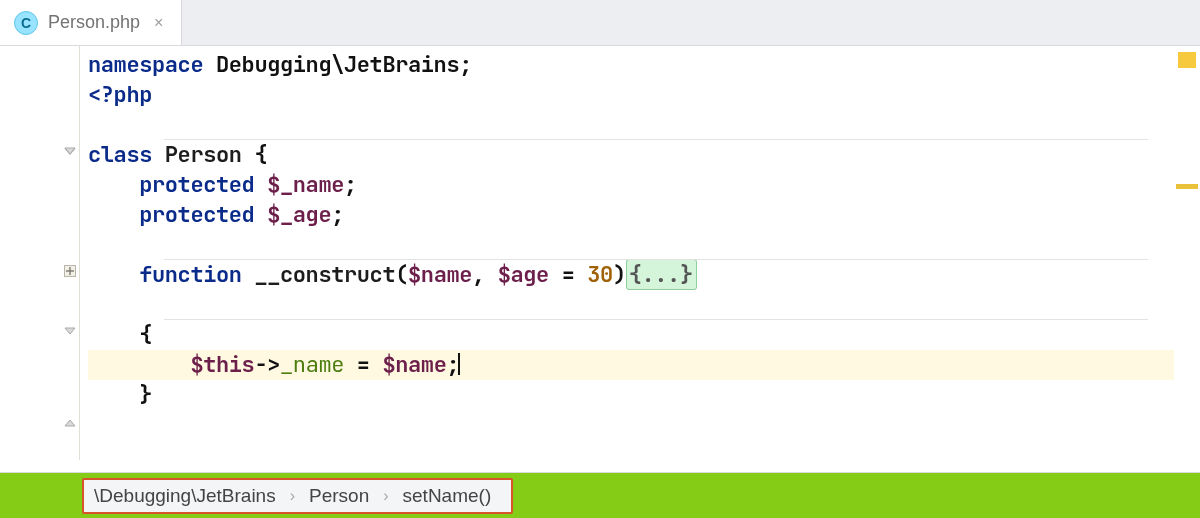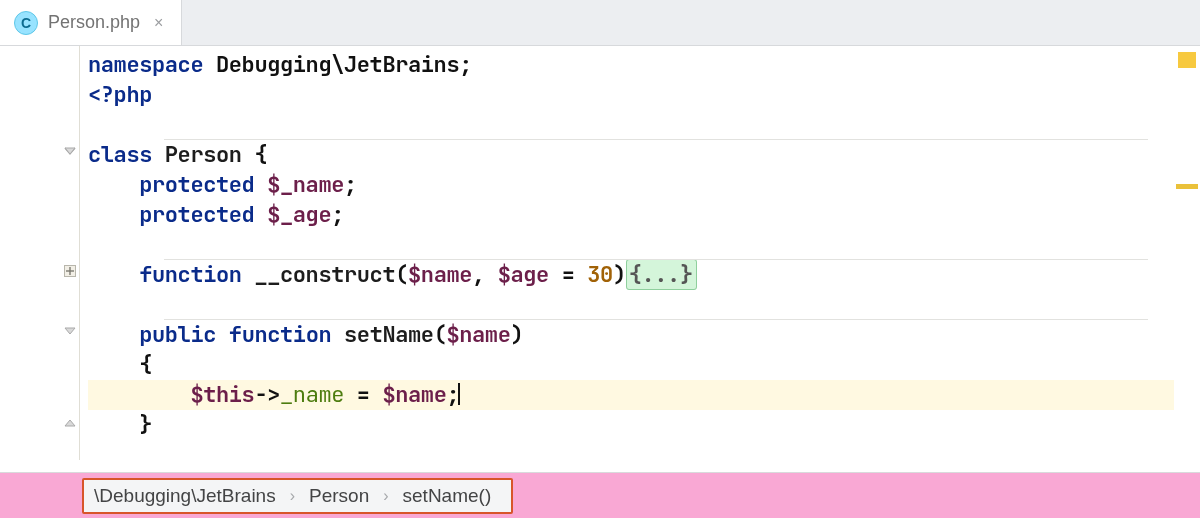--- a/index.html
+++ b/index.html
@@ -141,21 +141,21 @@
     display:inline-block;
     width:2px; height:22px;
     background:#111;
     vertical-align:-3px;
     margin-left:-1px;
   }
 
   
   .breadcrumbs-wrap {
     height: 46px;
-    background: #f9a8d4;
+    background: #84cc16;
     border-top: 1px solid #d9dadc;
     display:flex; align-items:center;
     padding: 0 0 0 82px;
     margin-top: 12px;
   }
   .breadcrumbs {
     display:flex; align-items:center;
     border: 2px solid #d8552a;
     border-radius: 2px;
     padding: 5px 20px 5px 10px;
@@ -219,21 +219,20 @@
 
       <div class="code-line"><span class="kw">namespace</span><span class="punct"> Debugging\JetBrains</span><span class="punct">;</span></div>
       <div class="code-line"><span class="kw">&lt;?php</span></div>
       <div class="code-line"></div>
       <div class="code-line"><span class="kw">class</span><span class="cls"> Person </span><span class="punct">{</span></div>
       <div class="code-line">    <span class="kw">protected</span><span class="var"> $_name</span><span class="punct">;</span></div>
       <div class="code-line">    <span class="kw">protected</span><span class="var"> $_age</span><span class="punct">;</span></div>
       <div class="code-line"></div>
       <div class="code-line">    <span class="kw">function</span><span class="fn"> __construct</span><span class="punct">(</span><span class="var">$name</span><span class="punct">, </span><span class="var">$age</span><span class="punct"> = </span><span class="num">30</span><span class="punct">)</span><span class="fold-region">{...}</span></div>
       <div class="code-line"></div>
-      <div class="code-line">    <span class="kw">public</span> <span class="kw">function</span><span class="fn"> setName</span><span class="punct">(</span><span class="var">$name</span><span class="punct">)</span></div>
       <div class="code-line">    <span class="punct">{</span></div>
       <div class="code-line hl-line">        <span class="var">$this</span><span class="punct">-&gt;</span><span class="prop">_name</span><span class="punct"> = </span><span class="var">$name</span><span class="punct">;</span><span class="caret"></span></div>
       <div class="code-line">    <span class="punct">}</span></div>
     </div>
 
     <div class="marker-strip">
       <div class="marker-sq" style="top: 6px; background: rgb(247, 201, 63);"></div>
       <div class="marker-tick" style="top: 138px; background: rgb(234, 193, 58);"></div>
     </div>
   </div>

